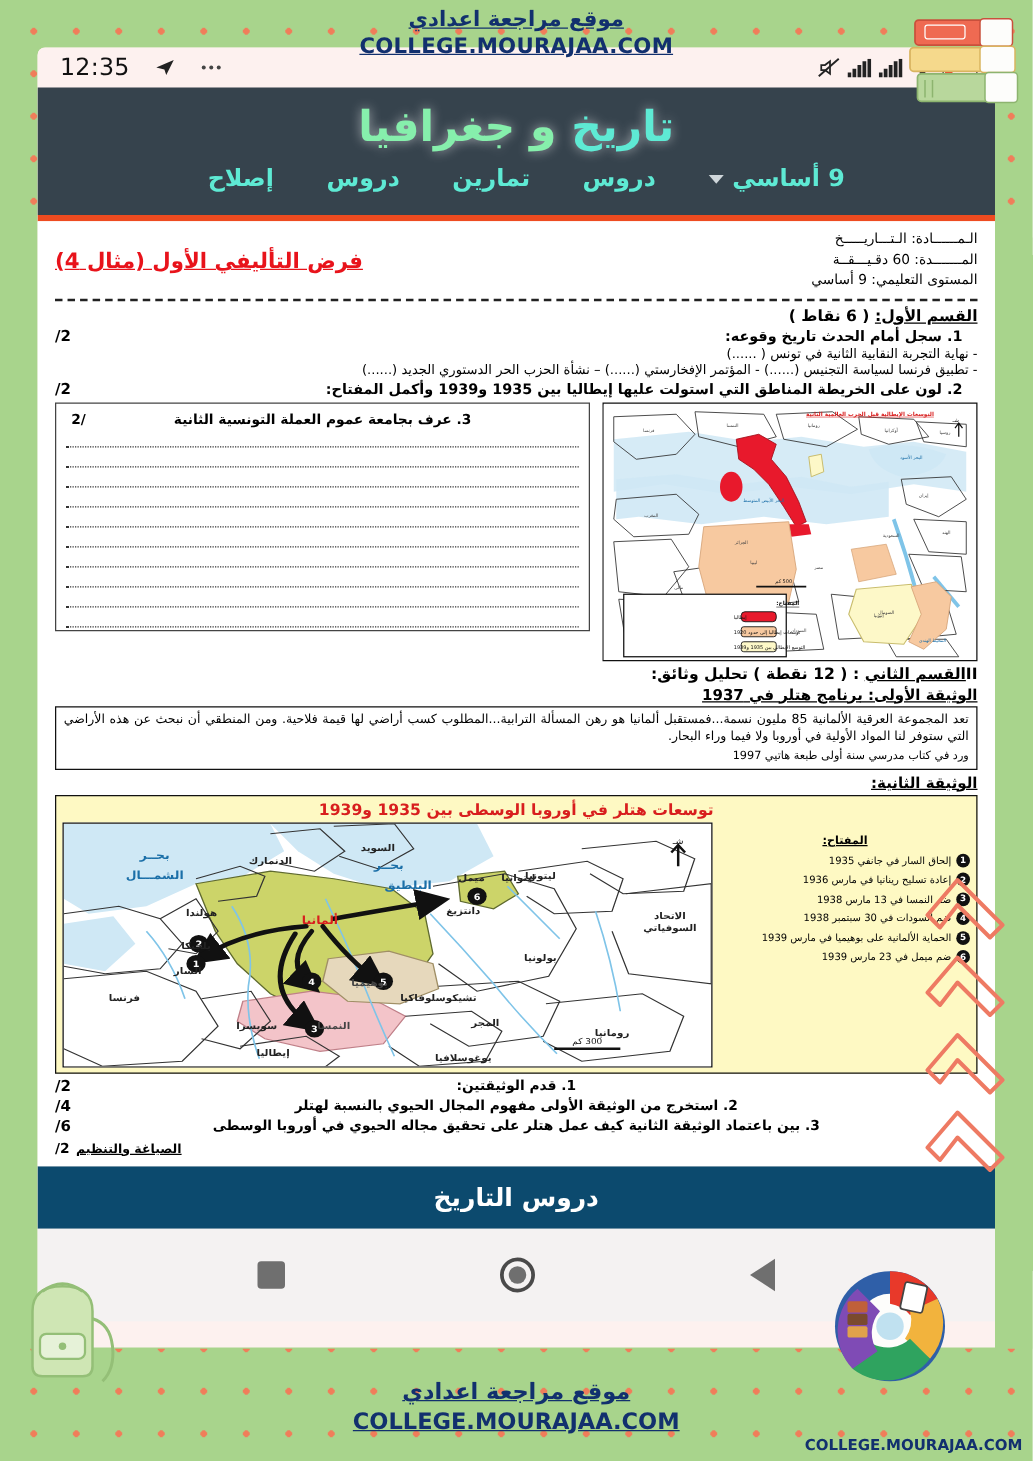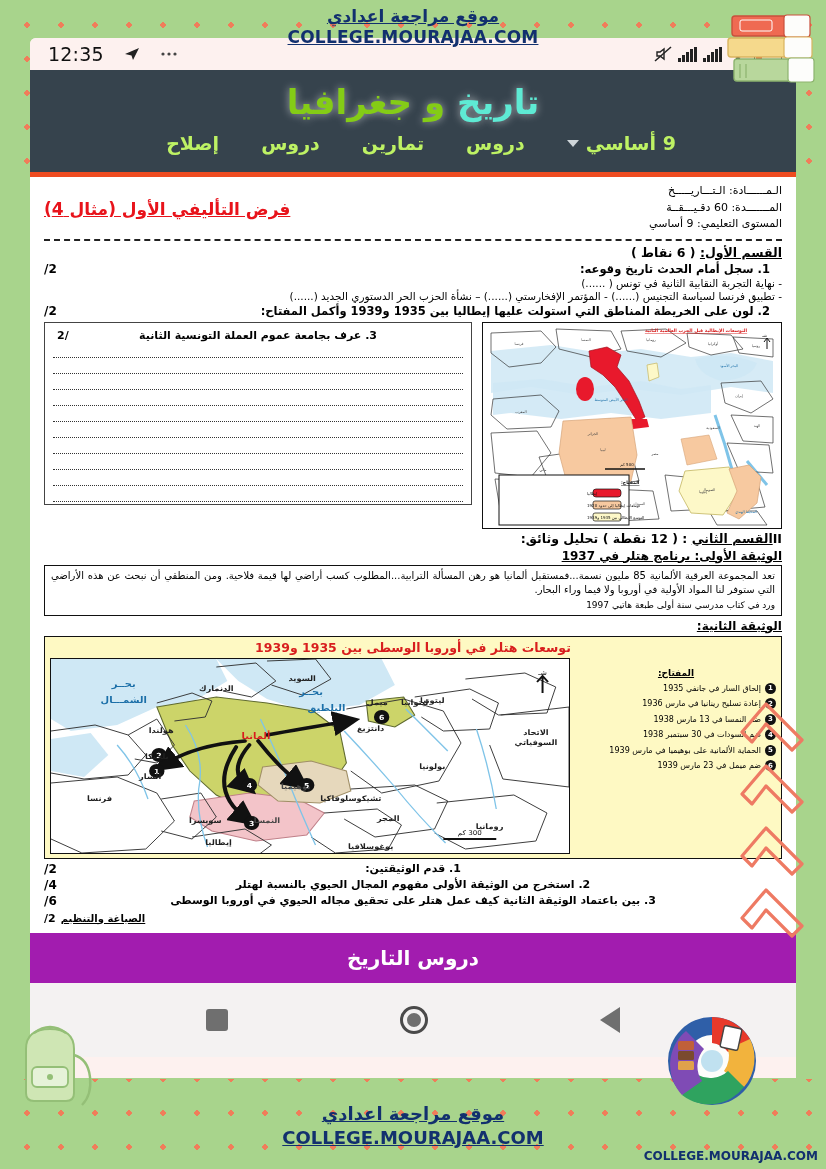--- a/index.html
+++ b/index.html
@@ -79,28 +79,28 @@
   #app-header {
     background: #36434d; padding: 10px 0 8px 0;
   }
   #app-title {
     text-align: center; direction: rtl;
     font-size: 34px; font-weight: bold;
     text-shadow: 0 0 9px rgba(255,255,255,.55);
     padding: 2px 0 4px;
   }
   #app-title .hist { color: #5eead4; }
-  #app-title .white { color: #84cc16; }
+  #app-title .white { color: #86efac; }
   #app-nav {
     direction: rtl; display: flex; justify-content: center;
     align-items: center; gap: 26px;
     padding: 6px 0 10px;
   }
   #app-nav .nav-item {
-    color: #bef264; font-size: 19px; font-weight: bold;
+    color: #5eead4; font-size: 19px; font-weight: bold;
     display: flex; align-items: center; gap: 7px;
     cursor: pointer;
     margin-left: 16px;
   }
   .caret {
     width: 0; height: 0; border-left: 6px solid transparent;
     border-right: 6px solid transparent; border-top: 7px solid #cfd6da;
   }
   #orange-rule { height: 5px; background: #ee4b20; }
 
@@ -177,21 +177,21 @@
     flex: 1; height: 196px; border: 1.5px solid #111; position: relative;
     background: #ffffff; overflow: hidden;
   }
 
   .final-q { font-size: 11px; font-weight: bold; margin-top: 3px; position: relative; text-align:center;}
   .final-q .mark { left: 0; }
   .sig-line { font-size: 10px; font-weight: bold; text-decoration: underline; margin-top: 2px; display:inline-block;}
 
   
   #cta-button {
-    background: #a21caf; color: #fff;
+    background: #0c4a6e; color: #fff;
     text-align: center; direction: rtl;
     font-size: 20px; font-weight: bold;
     padding: 13px 0; cursor: pointer;
   }
 
   
   #android-nav {
     background: #f4f2f2; height: 74px;
     display: flex; align-items: center; justify-content: space-around;
     padding: 0 90px;

